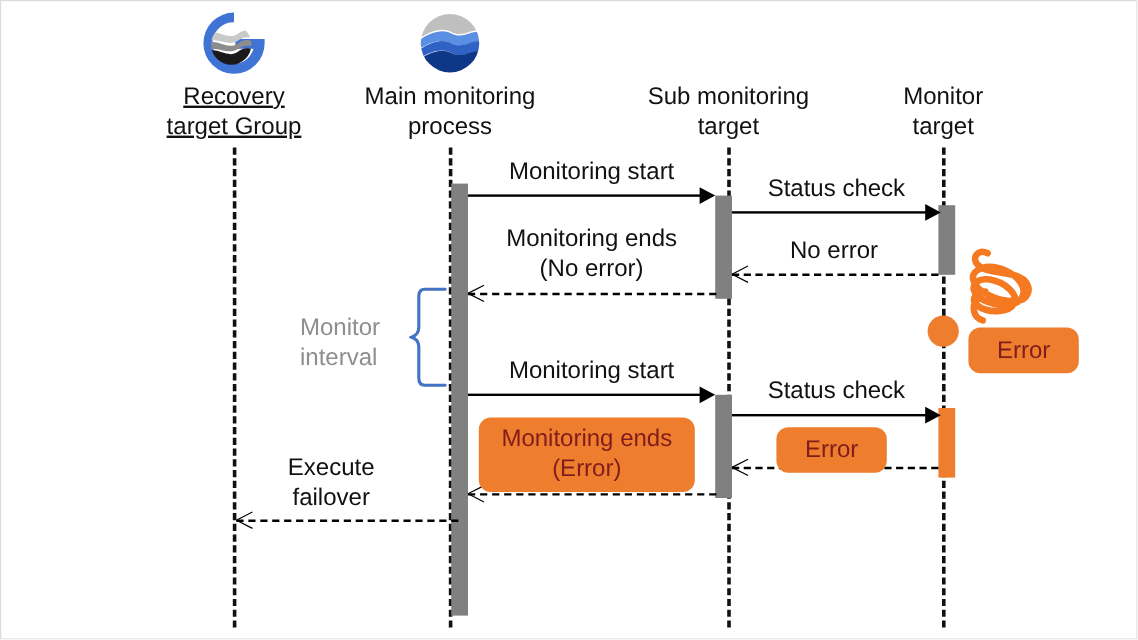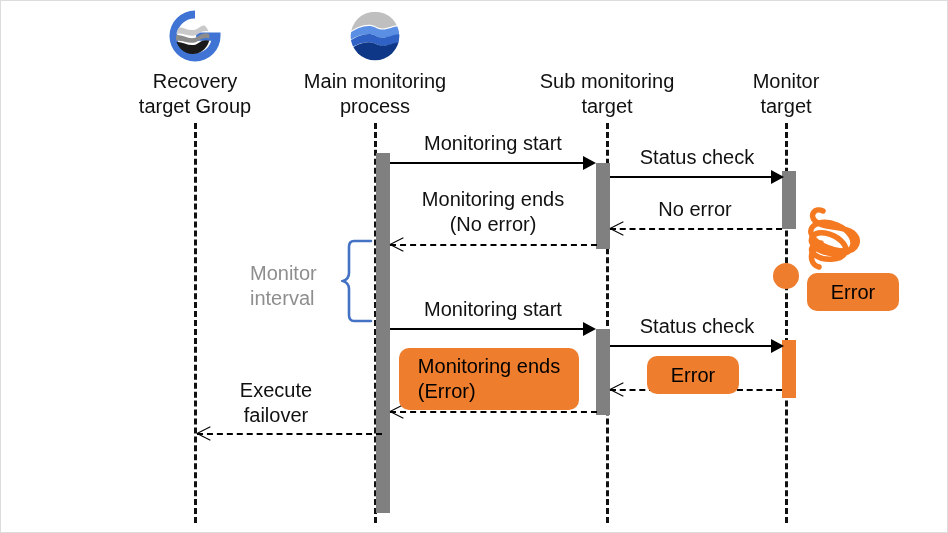--- a/index.html
+++ b/index.html
@@ -92,24 +92,24 @@
     line-height: 25px;
     color: #111111;
     white-space: pre-line;
   }
 
   
   .orange-box {
     position: absolute;
     background: #ee7d2d;
     border-radius: 10px;
-    color: #000000;
-    font-size: 20px;
-    line-height: 25px;
-    text-align: left;
+    color: #7f1d1d;
+    font-size: 20px;
+    line-height: 25px;
+    text-align: center;
     white-space: pre-line;
     display: flex;
     align-items: center;
     justify-content: center;
     box-sizing: border-box;
   }
 
   
   .interval-text {
     position: absolute;
@@ -152,21 +152,21 @@
       </clipPath>
     <g clip-path="url(#mclip)">
       <rect x="0" y="0" width="100" height="100" fill="#ffffff"></rect>
       <path d="M0 8 L100 8 L100 34 C86 24, 70 44, 52 34 C36 25, 14 36, 0 48 Z" fill="#bfbfbf"></path>
       <path d="M0 50 C14 38, 36 27, 52 36 C70 46, 86 26, 100 36 L100 50 C86 42, 70 60, 52 50 C36 41, 14 52, 0 62 Z" fill="#5b8fe3"></path>
       <path d="M0 64 C14 52, 36 41, 52 50 C70 60, 86 40, 100 50 L100 64 C86 56, 70 74, 52 64 C36 55, 14 66, 0 76 Z" fill="#2f62c4"></path>
       <path d="M0 78 C14 66, 36 55, 52 64 C70 74, 86 54, 100 64 L100 100 L0 100 Z" fill="#0f3787"></path>
     </g>
   </svg>
 
-  <div class="participant-label" style="left:104px; top:68px; width:180px;">Recovery
+  <div class="participant-label" style="left:104px; top:68px; width:180px;text-decoration:underline;">Recovery
 target Group</div>
 
   <div class="participant-label" style="left:279px; top:68px; width:190px;">Main monitoring
 process</div>
 
   <div class="participant-label" style="left:511px; top:68px; width:190px;">Sub monitoring
 target</div>
 
   <div class="participant-label" style="left:715px; top:68px; width:140px;">Monitor
 target</div>

